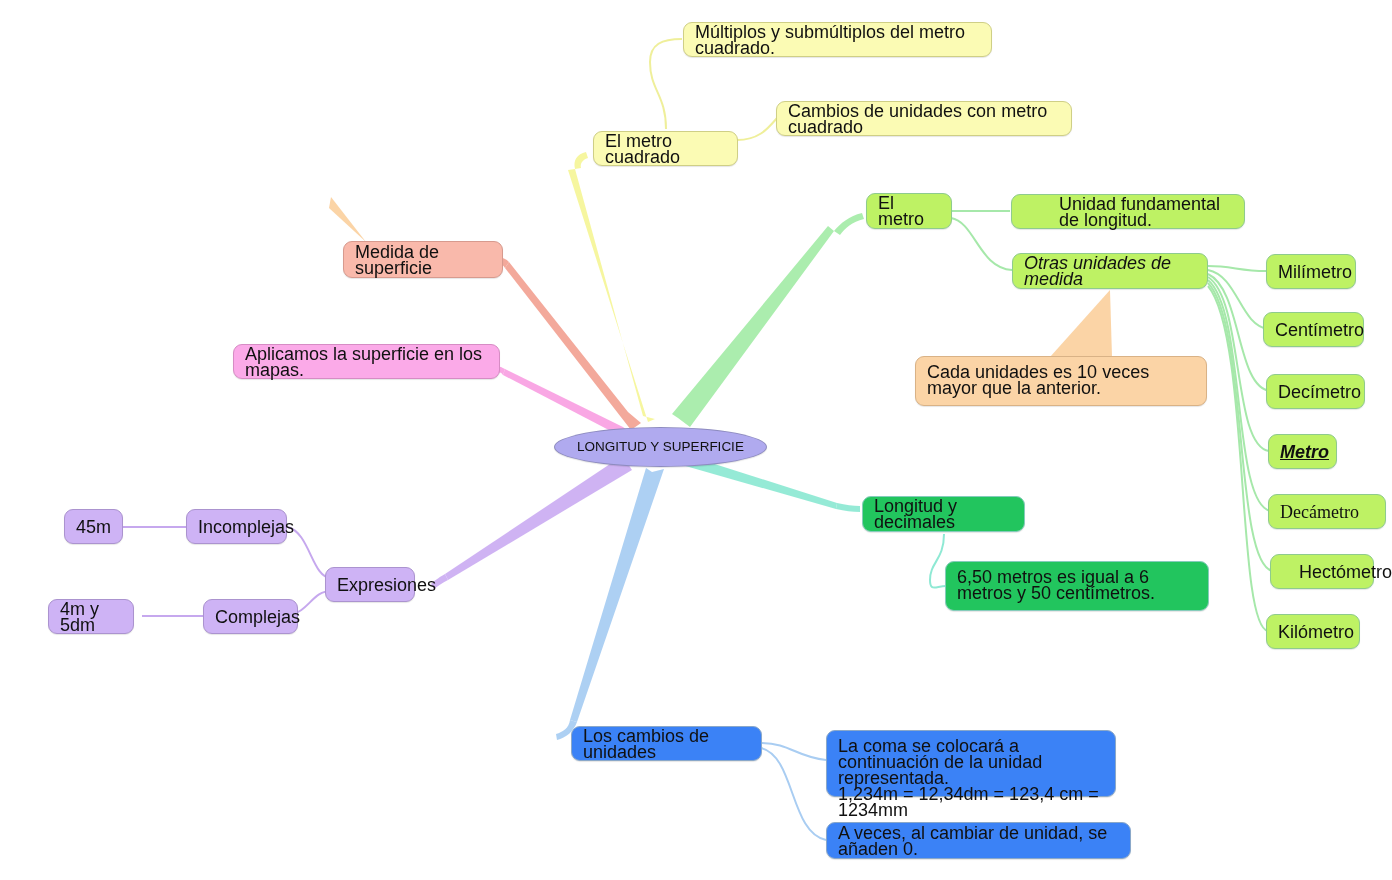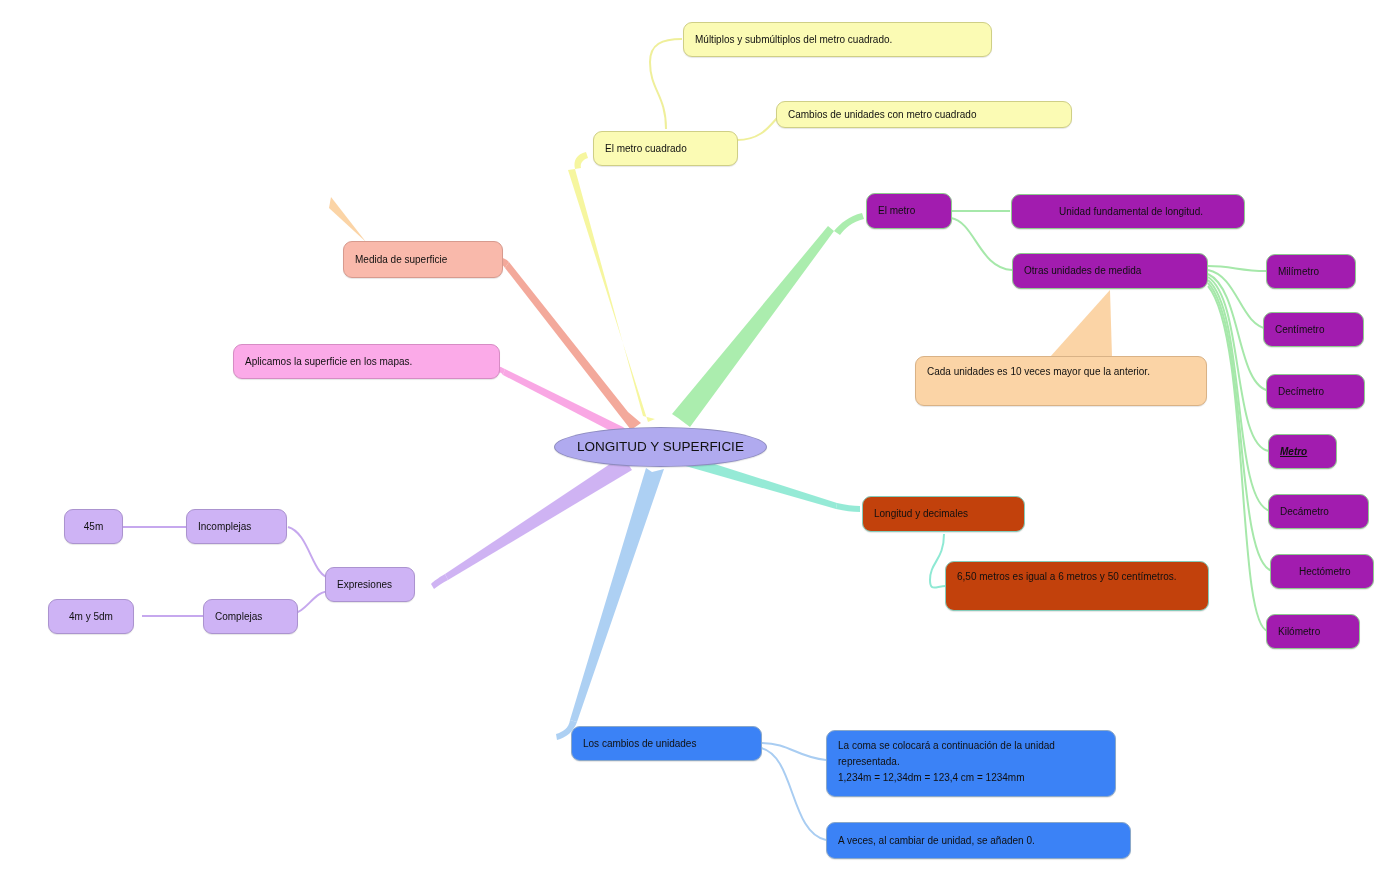--- a/index.html
+++ b/index.html
@@ -23,21 +23,21 @@
     top: 0;
     width: 1392px;
     height: 880px;
     pointer-events: none;
   }
   .node {
     position: absolute;
     box-sizing: border-box;
     border-radius: 9px;
     border: 1px solid rgba(110,110,110,0.55);
-    font-size: 10px;
+    font-size: 18px;
     line-height: 16px;
     color: #101010;
     padding: 7px 11px;
     display: flex;
     align-items: center;
     white-space: pre-line;
     box-shadow: 0 1px 1px rgba(0,0,0,0.10);
   }
   .node.center {
     border-radius: 50%;
@@ -49,22 +49,22 @@
   .node.emph {
     font-weight: bold;
     font-style: italic;
     text-decoration: underline;
   }
   .c-root   { background:#b0aaef; }
   .c-yellow { background:#fbfbb4; border-color:#cfcf86; }
   .c-salmon { background:#f9b9ab; border-color:#d79a8e; }
   .c-orange { background:#fbd4a6; border-color:#d9b286; }
   .c-pink   { background:#fbaae8; border-color:#d68cc4; }
-  .c-green  { background:#a21caf; border-color:#8ecb8e; }
-  .c-teal   { background:#c2410c; border-color:#85ccbb; }
+  .c-green  { background:#bef264; border-color:#8ecb8e; }
+  .c-teal   { background:#22c55e; border-color:#85ccbb; }
   .c-blue   { background:#3b82f6; border-color:#8aa8c9; }
   .c-purple { background:#ceb3f5; border-color:#ab93cf; }
 </style>
 </head>
 <body>
 
 <div id="canvas">
 
   <svg id="wires" viewBox="0 0 1392 880">
 
@@ -122,62 +122,62 @@
   </div>
 
   <div class="node c-yellow" style="left:593px; top:131px; width:145px; height:35px;">
     <span>El metro cuadrado</span>
   </div>
 
   <div class="node c-yellow" style="left:683px; top:22px; width:309px; height:35px;">
     <span>Múltiplos y submúltiplos del metro cuadrado.</span>
   </div>
 
-  <div class="node c-yellow" style="left:776px; top:101px; width:296px; height:27px;">
+  <div class="node c-yellow" style="left:776px; top:101px; width:296px; height:35px;">
     <span>Cambios de unidades con metro cuadrado</span>
   </div>
 
   <div class="node c-salmon" style="left:343px; top:241px; width:160px; height:37px;">
     <span>Medida de superficie</span>
   </div>
 
 
   <div class="node c-pink" style="left:233px; top:344px; width:267px; height:35px;">
     <span>Aplicamos la superficie en los mapas.</span>
   </div>
 
   <div class="node c-green" style="left:866px; top:193px; width:86px; height:36px;">
     <span>El metro</span>
   </div>
 
   <div class="node c-green" style="left:1011px; top:194px; width:234px; height:35px;padding-left:47px;">
     <span>Unidad fundamental de longitud.</span>
   </div>
 
-  <div class="node c-green" style="left:1012px; top:253px; width:196px; height:36px;">
+  <div class="node c-green" style="left:1012px; top:253px; width:196px; height:36px;font-style:italic;">
     <span>Otras unidades de medida</span>
   </div>
 
   <div class="node c-orange" style="left:915px; top:356px; width:292px; height:50px; align-items:flex-start;">
     <span>Cada unidades es 10 veces mayor que la anterior.</span>
   </div>
 
   <div class="node c-green" style="left:1266px; top:254px; width:90px; height:35px;">
     <span>Milímetro</span>
   </div>
   <div class="node c-green" style="left:1263px; top:312px; width:101px; height:35px;">
     <span>Centímetro</span>
   </div>
   <div class="node c-green" style="left:1266px; top:374px; width:99px; height:35px;">
     <span>Decímetro</span>
   </div>
   <div class="node c-green emph" style="left:1268px; top:434px; width:69px; height:35px;">
     <span>Metro</span>
   </div>
-  <div class="node c-green" style="left:1268px; top:494px; width:101px; height:35px;">
+  <div class="node c-green" style="left:1268px; top:494px; width:118px; height:35px;font-family:Liberation Serif, serif;">
     <span>Decámetro</span>
   </div>
   <div class="node c-green" style="left:1270px; top:554px; width:104px; height:35px;padding-left:28px;">
     <span>Hectómetro</span>
   </div>
   <div class="node c-green" style="left:1266px; top:614px; width:94px; height:35px;">
     <span>Kilómetro</span>
   </div>
 
   <div class="node c-teal" style="left:862px; top:496px; width:163px; height:36px;">

